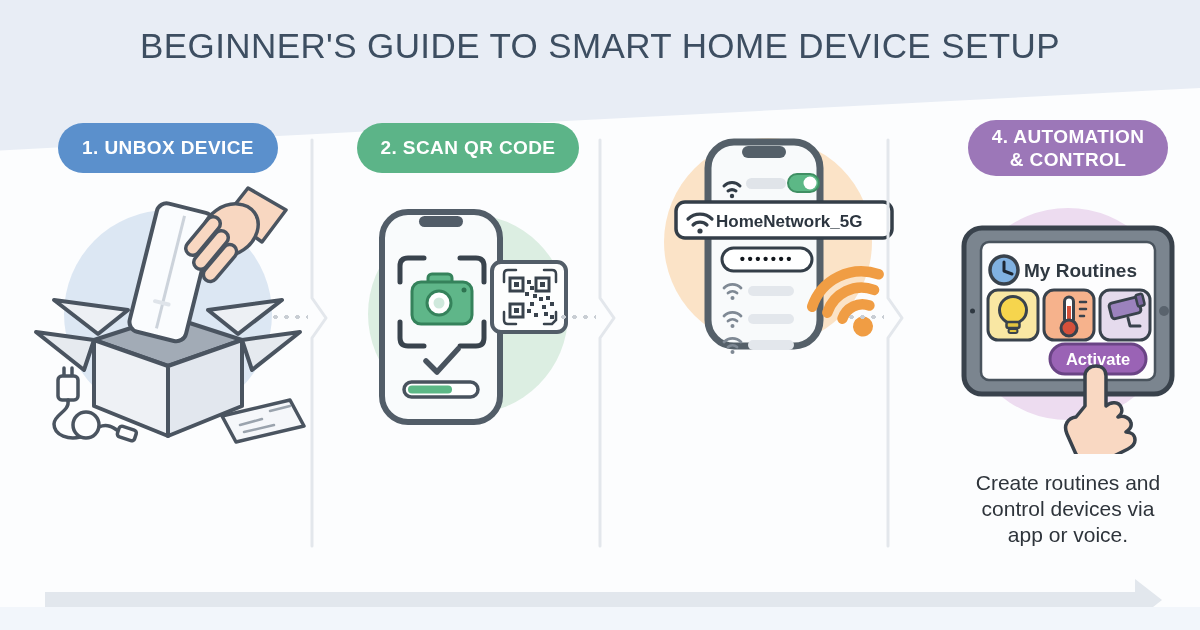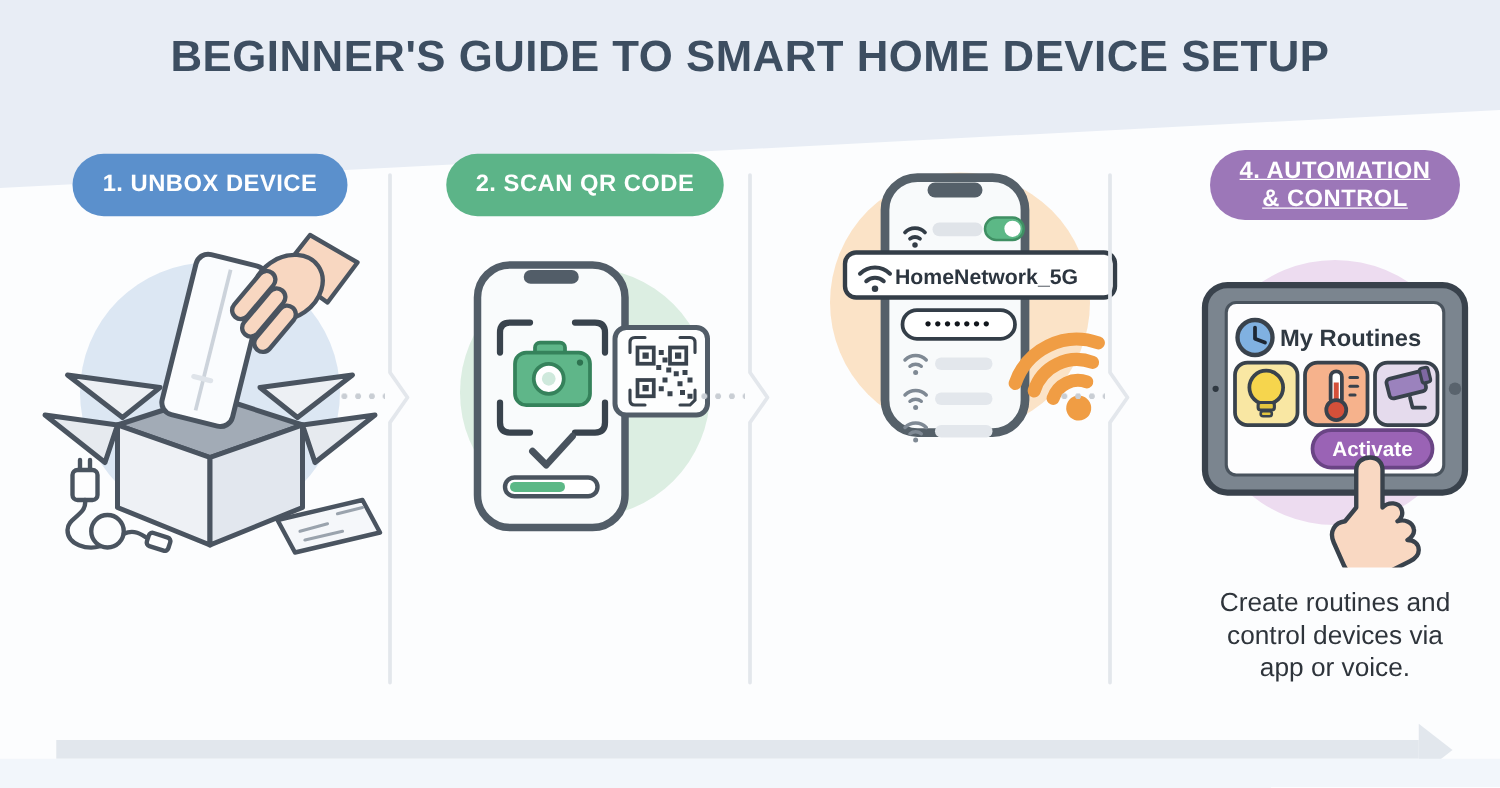--- a/index.html
+++ b/index.html
@@ -2,33 +2,33 @@
 <html style="--step1: #5b90cc; --step2: #5cb488; --step3: #f5a04a; --step4: #9c77b8; --circle1: #dce7f3; --circle2: #dceee2; --circle3: #fbe3c7; --circle4: #eddcf0; --band: #e8edf5; --page_bg: #fcfdfe; --title_text: #3d4e61; --body_text: #2e343b; --outline: #4a5460; --divider: #e3e7ec; --dots: #c9ced4; --arrow: #e2e7ed; --footer: #f2f6fb; --wifi_orange: #f09d44; --green_ui: #5cb886; --activate_purple: #9a63b5;"><head>
 <meta charset="utf-8">
 <style>
   html,body{margin:0;padding:0;}
   .page{position:relative;width:1200px;height:630px;overflow:hidden;
         background:var(--page_bg,#fcfdfe);font-family:"Liberation Sans",sans-serif;}
   .top-band{position:absolute;left:0;top:0;width:1200px;height:160px;
             background:var(--band,#e8edf5);
             clip-path:polygon(0 0,100% 0,100% 55%,0 94%);}
   .page-title{position:absolute;left:0;top:26px;width:1200px;text-align:center;
-              font-size:35px;font-weight:700;letter-spacing:.4px;
+              font-size:35px;font-weight:400;letter-spacing:.4px;
               color:var(--title_text,#3d4e61);margin:0;}
   .steps{position:absolute;left:24px;top:112px;width:1152px;display:flex;gap:12px;}
   .step{flex:1;width:288px;display:flex;flex-direction:column;align-items:center;}
   .step-header{height:72px;display:flex;align-items:center;justify-content:center;}
   .step-pill{display:inline-flex;align-items:center;justify-content:center;
              min-height:40px;padding:5px 24px;border-radius:999px;color:#fff;
              font-weight:700;font-size:19px;letter-spacing:.4px;line-height:1.22;
              white-space:pre-line;text-align:center;}
   .pill-c1{background:var(--step1,#5b90cc);}
   .pill-c2{background:var(--step2,#5cb488);}
   .pill-c3{background:var(--step3,#f5a04a);}
-  .pill-c4{background:var(--step4,#9c77b8);text-decoration:underline;}
+  .pill-c4{background:var(--step4,#9c77b8);}
   .illus{width:288px;height:270px;display:block;}
   .step-desc{margin:16px 0 0;font-size:21px;line-height:26px;text-align:center;
              color:var(--body_text,#2e343b);white-space:pre-line;}
   .divider{position:absolute;top:132px;width:32px;height:420px;pointer-events:none;}
   .divider path{stroke:var(--divider,#e3e7ec);stroke-width:3;fill:none;
                 stroke-linejoin:round;stroke-linecap:round;}
   .d1{left:296px;} .d2{left:584px;} .d3{left:872px;}
   .dots{position:absolute;top:314px;width:38px;height:6px;
         background-image:radial-gradient(circle,var(--dots,#c9ced4) 0 2.2px,transparent 2.4px);
         background-size:11px 6px;background-repeat:repeat-x;}

